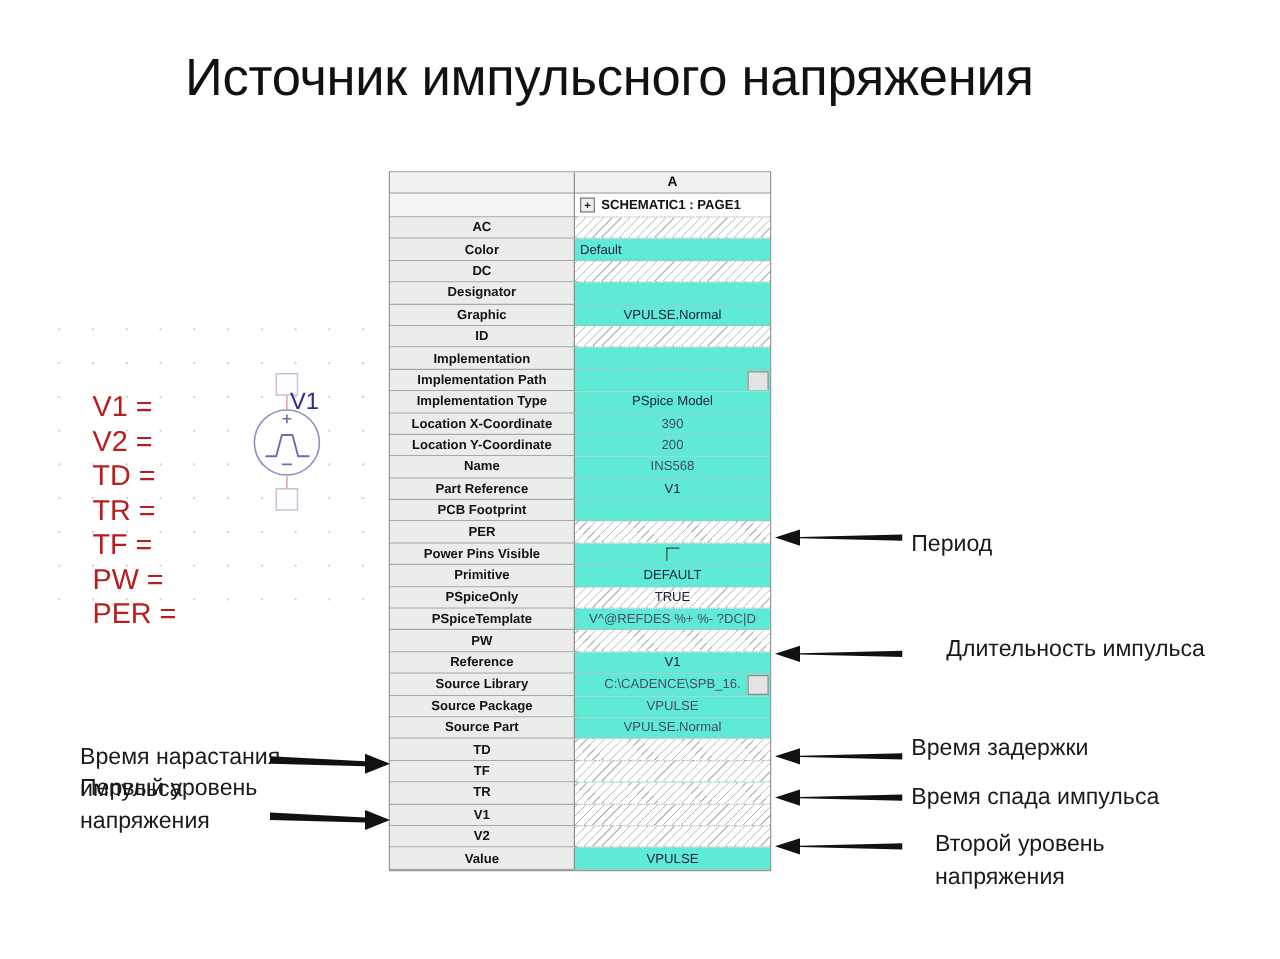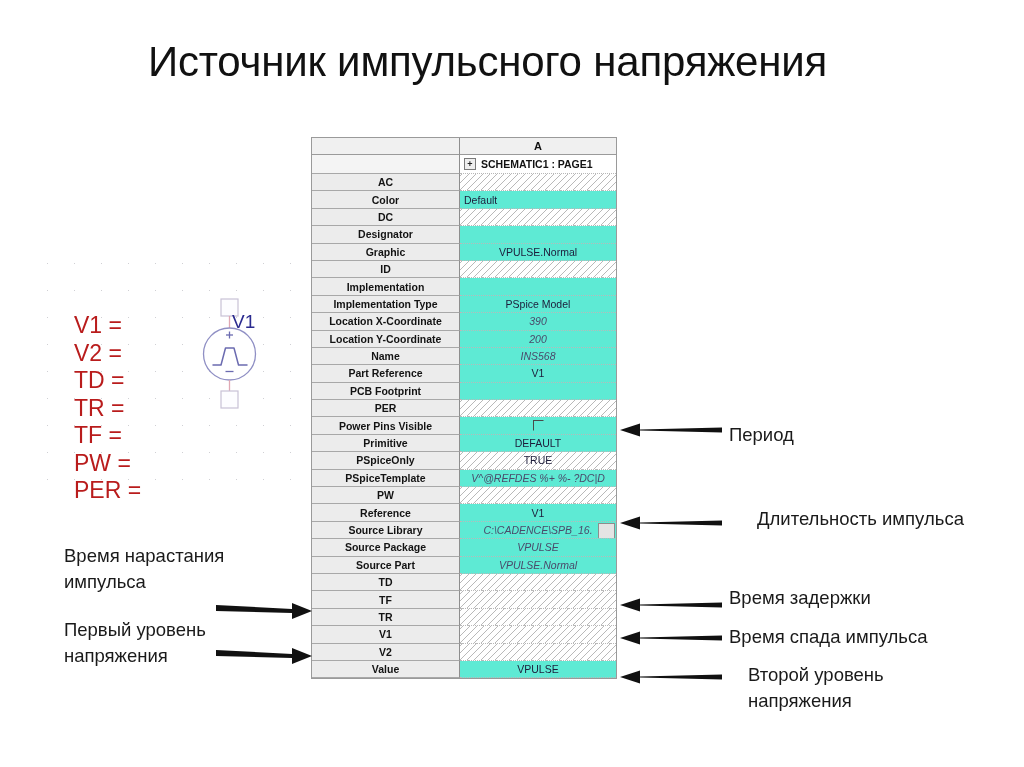--- a/index.html
+++ b/index.html
@@ -69,21 +69,21 @@
     font-size:10.5px;color:#1c1c3a;
     position:relative;overflow:hidden;white-space:nowrap;
     background:#5eead4;
   }
   .cell-val.hatch{
     background-image:repeating-linear-gradient(
         -45deg,
         #b9b9b9 0px, #b9b9b9 0.7px,
         #ffffff 0.7px, #ffffff 5px);
   }
-  .cell-val.ital{font-style:italic;color:#4a4a6a;}
+  .cell-val.ital{color:#4a4a6a;}
 
   
   .row.hdr .cell-name{
     background:#f0f0f0;height:17px;border-bottom:1px solid #9a9a9a;
   }
   .row.hdr .cell-val{
     background:#f0f0f0;font-weight:bold;font-size:11px;color:#111;
     border-bottom:1px solid #9a9a9a;height:17px;
   }
   
@@ -207,20 +207,27 @@
           <span></span>
         </div>
       </div>
       <div class="row">
         <div class="cell-name">Implementation</div>
         <div class="cell-val">
           <span></span>
         </div>
       </div>
       <div class="row">
+        <div class="cell-name">Implementation Path</div>
+        <div class="cell-val">
+          <span></span>
+          <span class="browse-btn"></span>
+        </div>
+      </div>
+      <div class="row">
         <div class="cell-name">Implementation Type</div>
         <div class="cell-val">
           <span>PSpice Model</span>
         </div>
       </div>
       <div class="row">
         <div class="cell-name">Location X-Coordinate</div>
         <div class="cell-val ital">
           <span>390</span>
         </div>
@@ -380,21 +387,21 @@
 <div class="anno" style="left:729px;top:662px;margin-left:19px;">
   <div>Второй уровень</div>
   <div>напряжения</div>
 </div>
 <div class="arrow" style="left:618px;top:666px;">
   <svg width="104" height="22" viewBox="0 0 104 22">
     <path d="M104,8.5 L22,10.5 L22,4.5 L2,11 L22,17.5 L22,11.5 L104,13.5 Z" fill="#111"></path>
   </svg>
 </div>
 
-<div class="anno" style="left:64px;top:543px;">
+<div class="anno" style="left:64px;top:592px;">
   <div>Время нарастания</div>
   <div>импульса</div>
 </div>
 <div class="arrow" style="left:216px;top:600px;">
   <svg width="98" height="22" viewBox="0 0 98 22">
     <path d="M0,5 L76,9 L76,3 L96,11 L76,19 L76,13 L0,11 Z" fill="#111"></path>
   </svg>
 </div>
 
 <div class="anno" style="left:64px;top:617px;">

